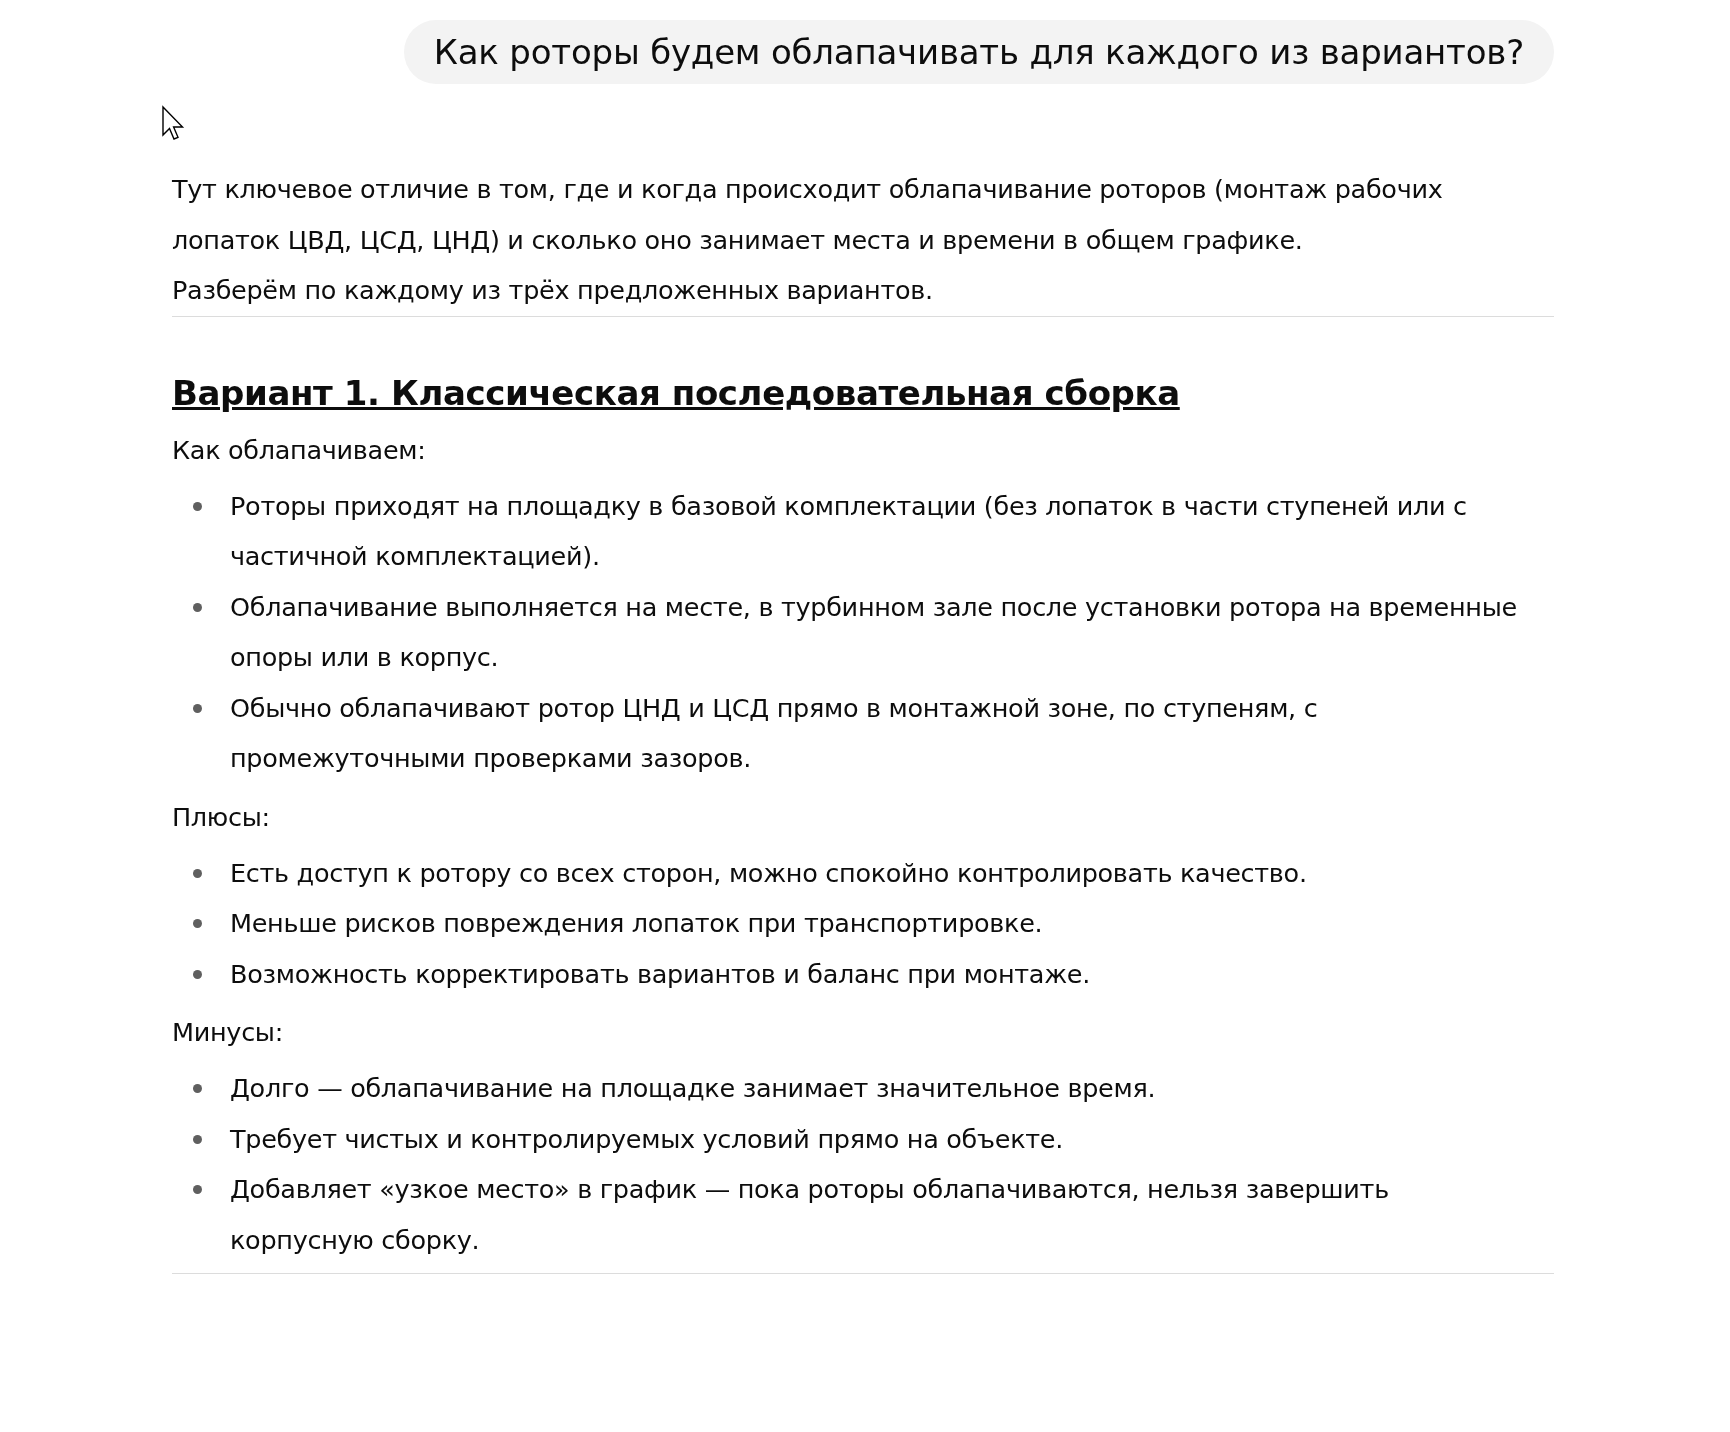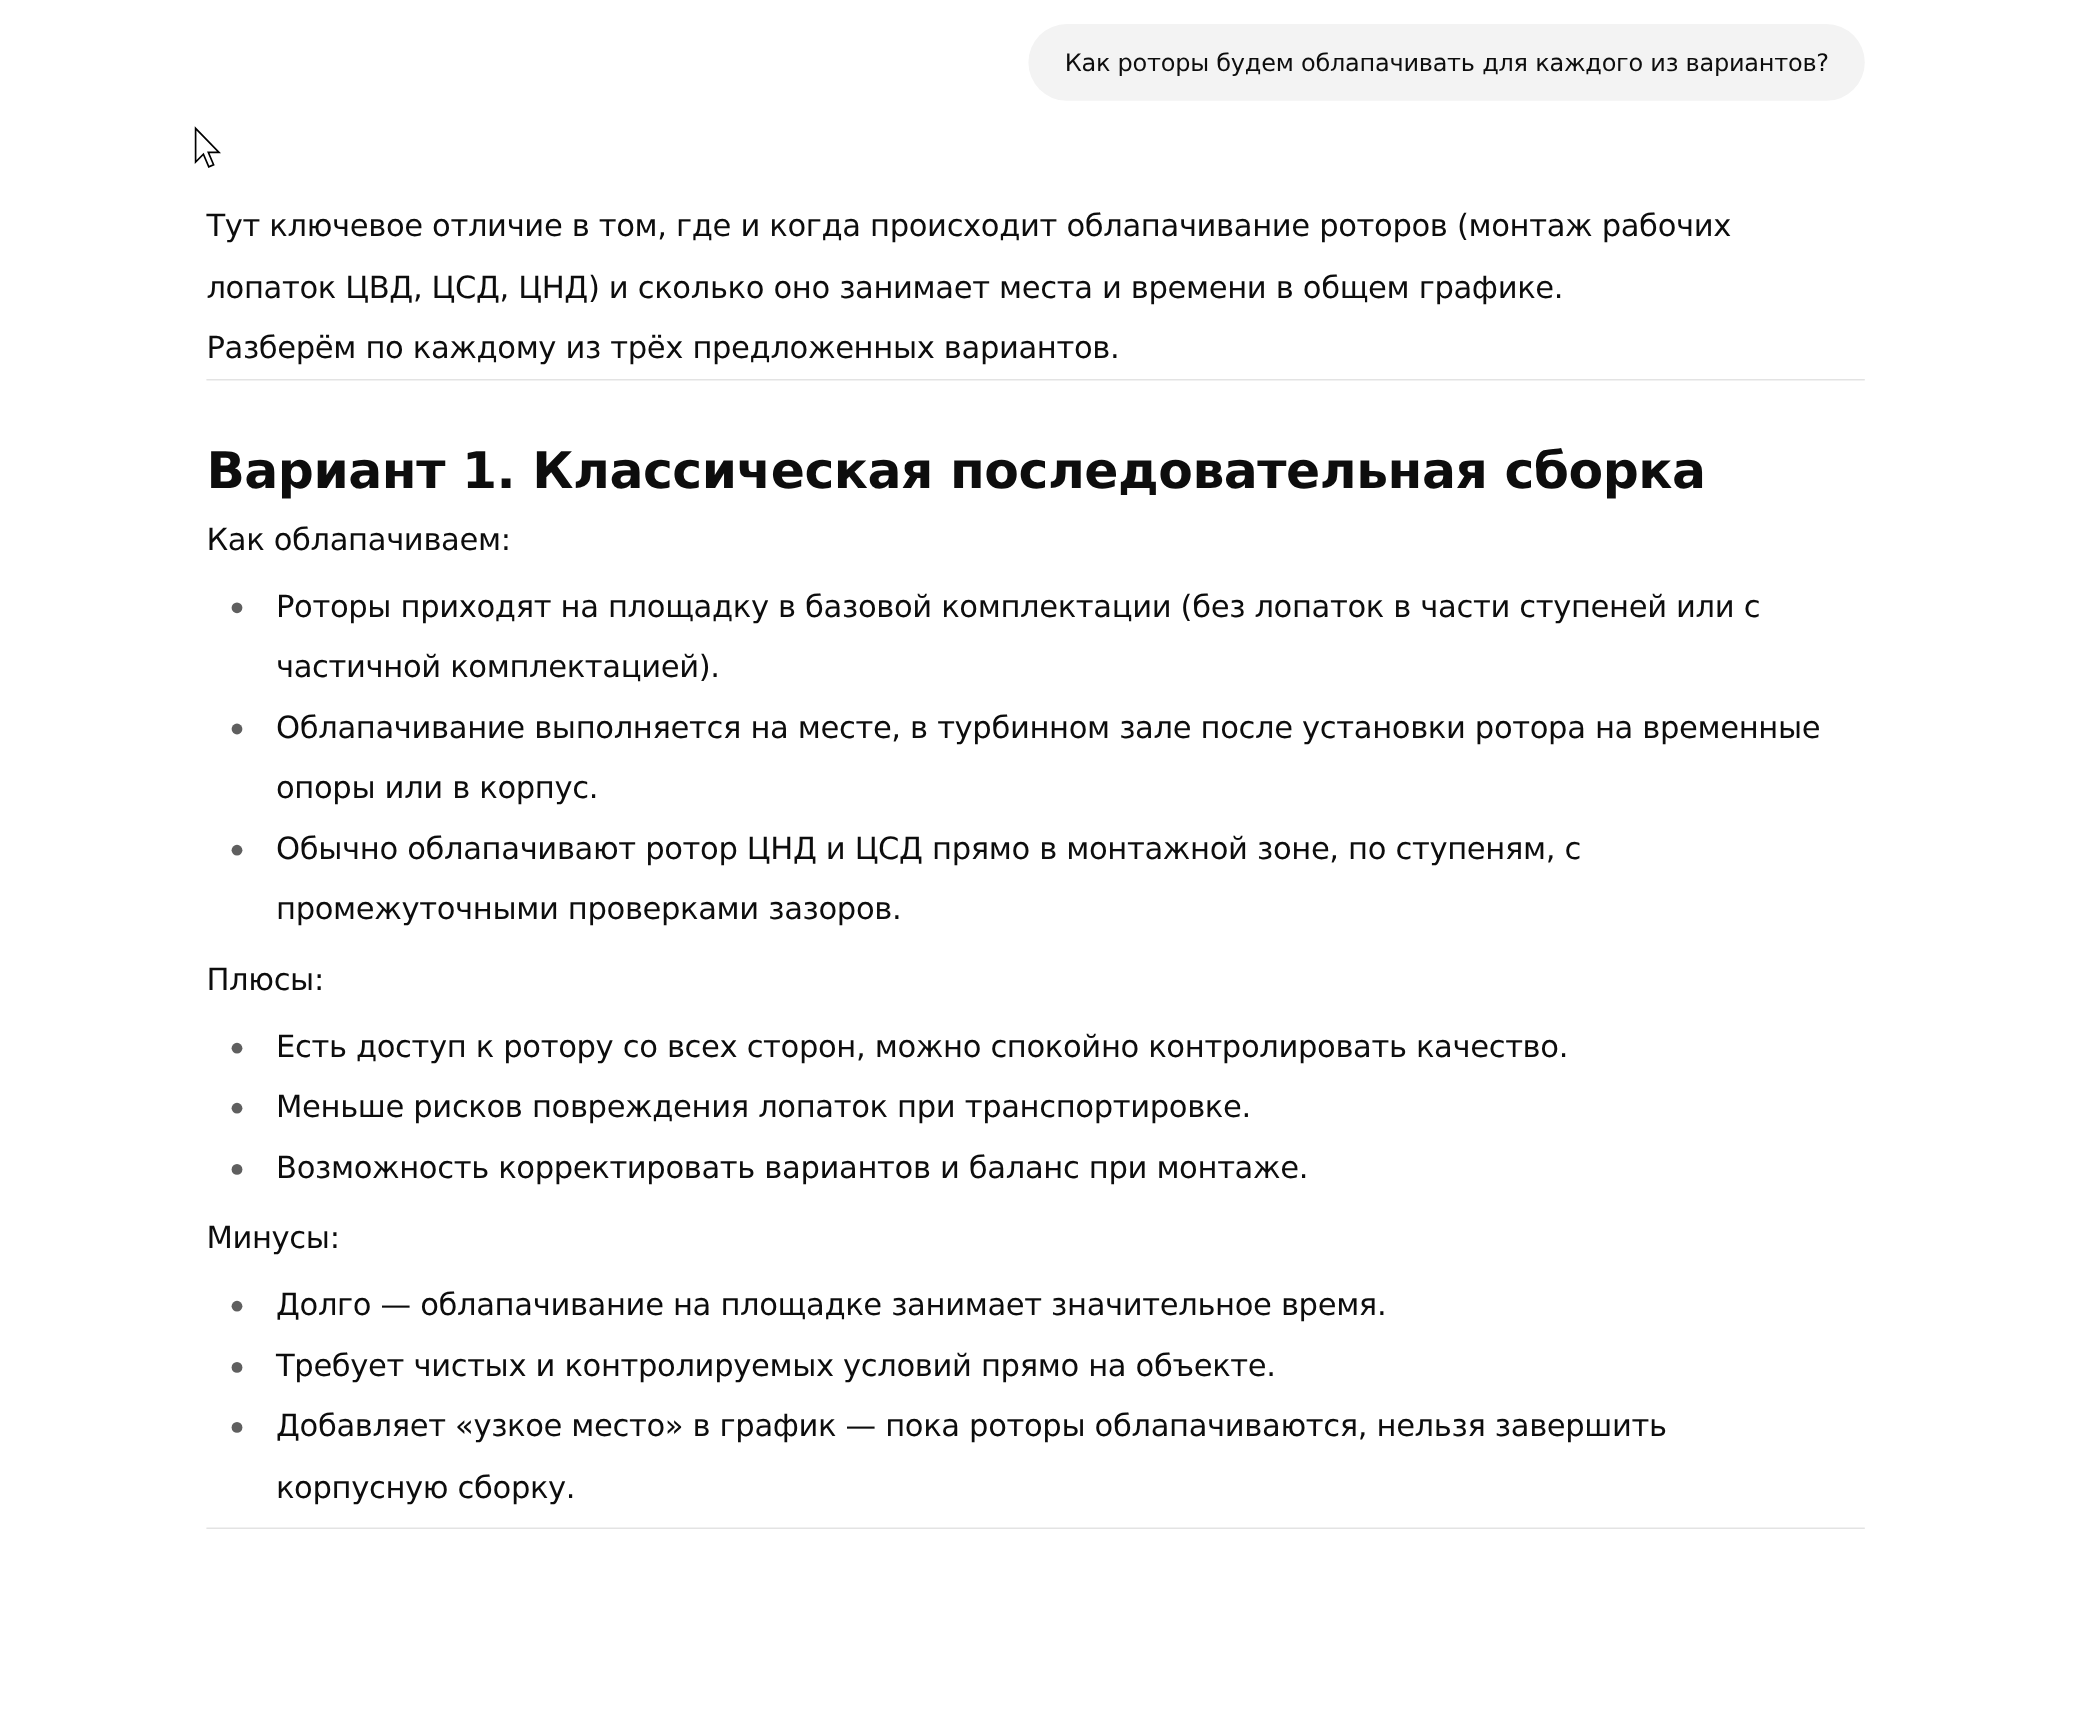--- a/index.html
+++ b/index.html
@@ -21,21 +21,21 @@
     right: 176px;
     display: flex;
     justify-content: flex-end;
   }
   .user-bubble {
     background: #f3f3f3;
     border-radius: 32px;
     padding: 0 30px;
     height: 64px;
     line-height: 64px;
-    font-size: 20px;
+    font-size: 34px;
     color: #0d0d0d;
     white-space: nowrap;
     letter-spacing: -0.2px;
   }
   .cursor {
     position: absolute;
     left: 161px;
     top: 105px;
     width: 28px;
     height: 40px;
@@ -56,25 +56,26 @@
     font-weight: 400;
   }
   hr.divider {
     border: none;
     border-top: 1.5px solid #dcdcdc;
     margin: 0;
     width: 1382px;
   }
   .divider-1 { margin-top: 48px; }
   .h3 {
-    font-size: 42px;
+    font-size: 34px;
     font-weight: 700;
     line-height: 44px;
     margin: 54px 0 10px 0;
     letter-spacing: -0.4px;
+    text-decoration: underline;
   }
   .label-line {
     margin: 0;
     line-height: 50px;
   }
   .label-line .lbl { font-weight: 400; }
   ul.bullets {
     list-style: none;
     margin: 6px 16px 8px 0;
     padding: 0;

